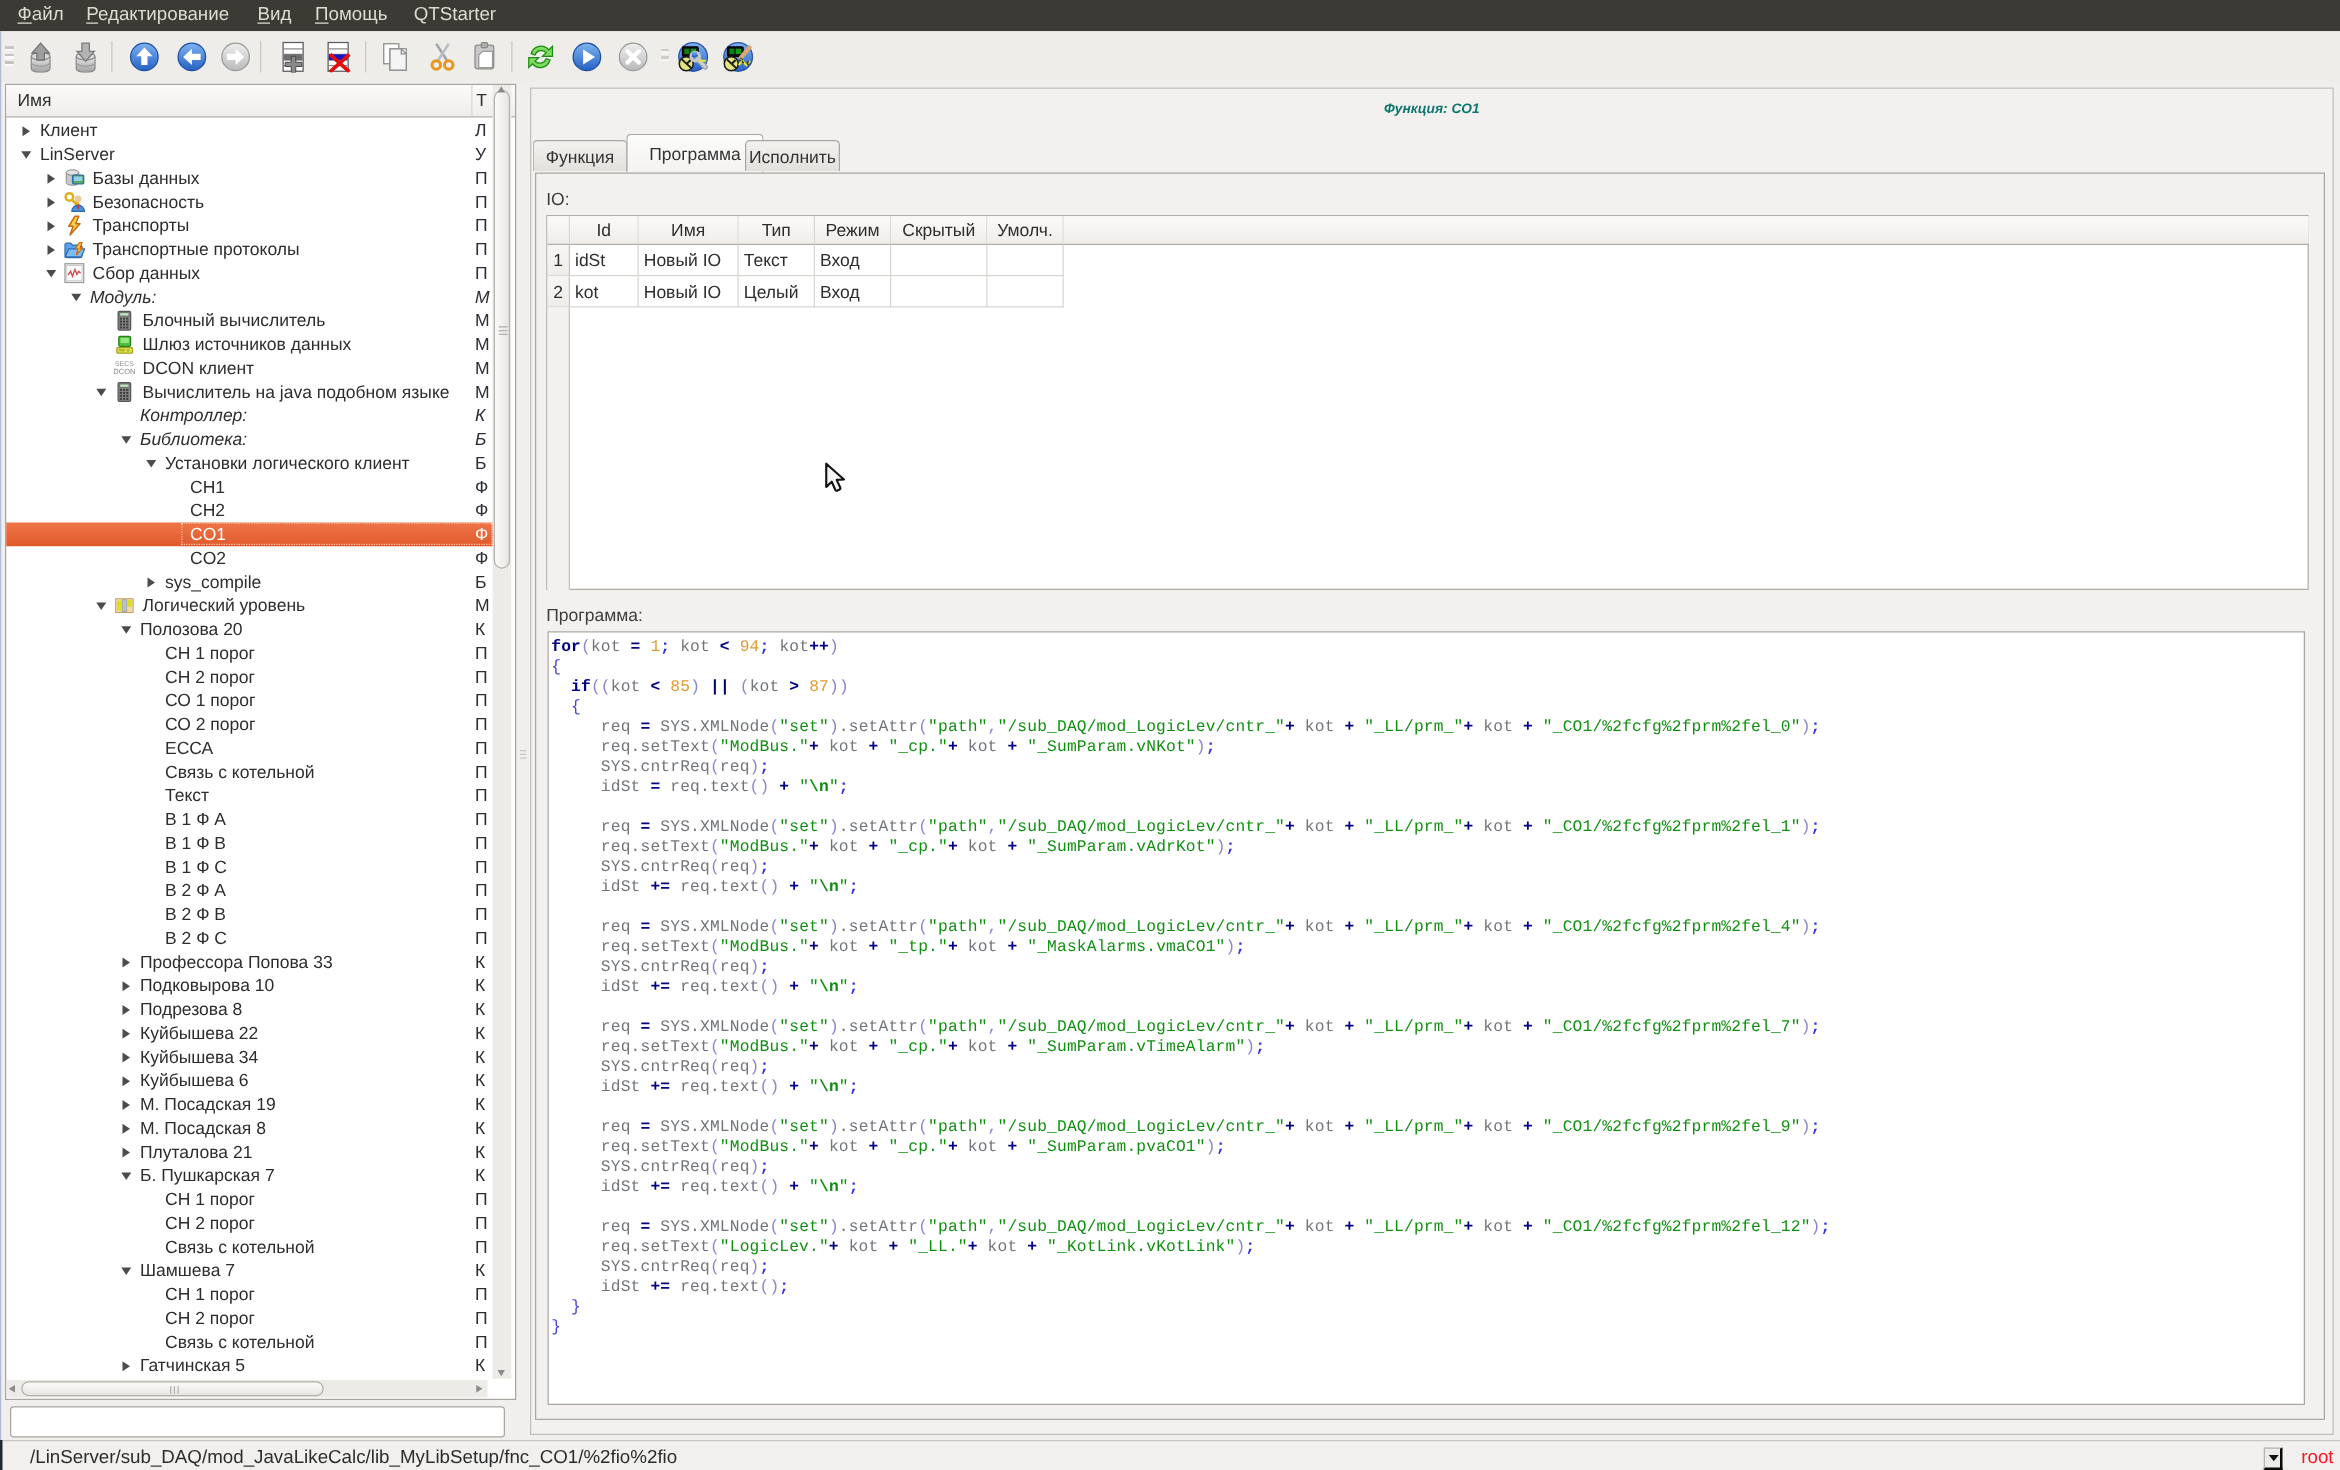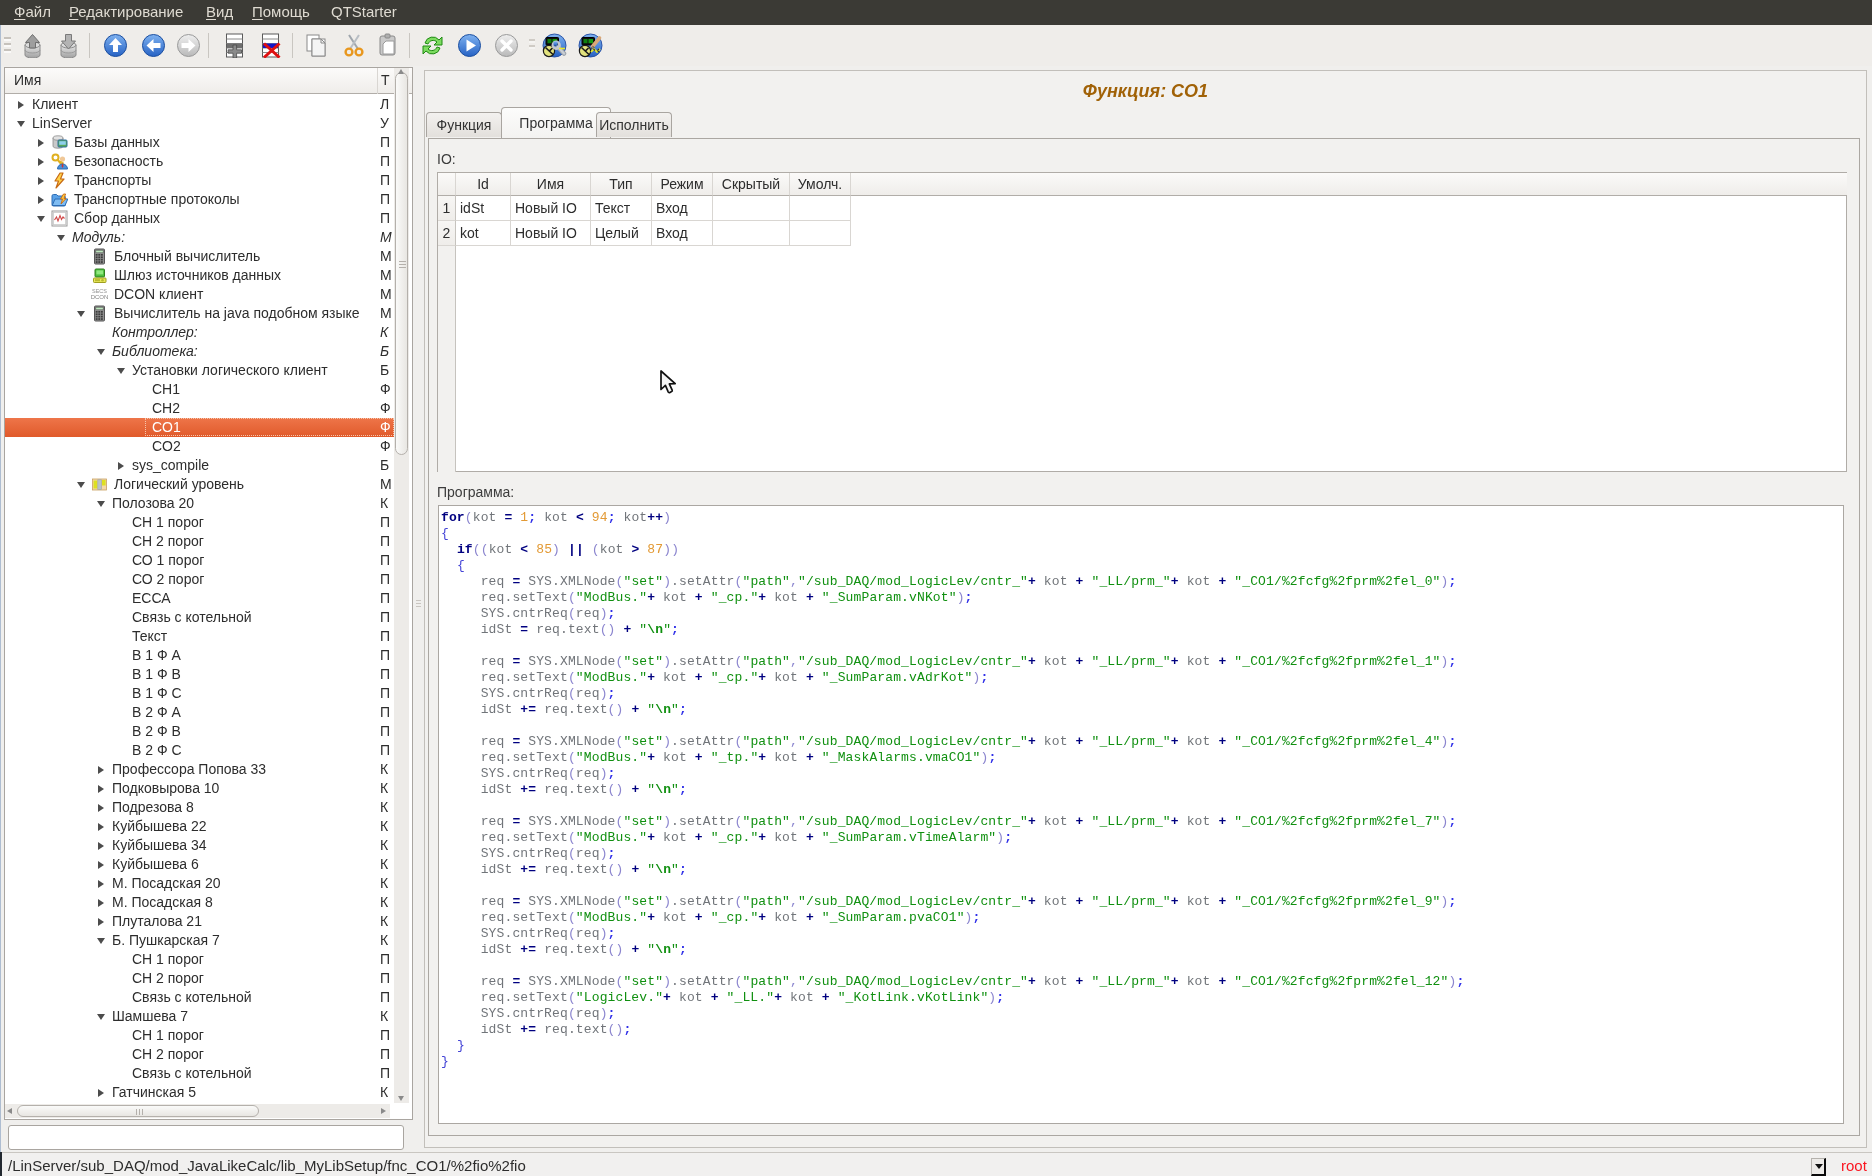--- a/index.html
+++ b/index.html
@@ -30,21 +30,21 @@
 #hscroll{left:5px;top:1104px;width:385px;height:14px;background:#EDEBE8}
 #hthumb{position:absolute;left:12px;top:0.5px;width:242px;height:12px;background:linear-gradient(#FAFAF9,#E8E6E2);border:1px solid #B4B0AB;border-radius:6px}
 .hgrip{position:absolute;top:3px;width:1px;height:6px;background:#B4B0AB}
 .sbarr{position:absolute;width:0;height:0}
 
 #search{left:8px;top:1125px;width:396px;height:25px;background:#fff;border:1px solid #A9A5A0;border-radius:3px}
 
 #sbar{left:0;top:1152px;width:1872px;height:24px;background:#F1F0EF;border-top:1px solid #C9C6C1;font-size:15px}
 
 #rpanel{left:424px;top:70px;width:1443px;height:1078px;background:#F2F1EF;border:1px solid #C2BFBA}
-#rtitle{position:absolute;left:0;top:10px;width:1441px;text-align:center;font-size:18px;font-weight:bold;font-style:italic;color:#a16207}
+#rtitle{position:absolute;left:0;top:10px;width:1441px;text-align:center;font-size:11px;font-weight:bold;font-style:italic;color:#0f766e}
 .tab{position:absolute;font-size:14px;text-align:center;border:1px solid #A9A5A0;border-bottom:none;border-radius:4px 4px 0 0;background:linear-gradient(#F3F1EF,#E3E0DC);color:#333}
 .tab.act{background:linear-gradient(#FCFCFB,#F3F2F0)}
 #tpane{position:absolute;left:3px;top:67px;width:1432px;height:998px;border:1px solid #ABA7A2;background:#F2F1EF}
 
 .lbl{position:absolute;font-size:14px;color:#3c3c3c}
 #iotbl{position:absolute;left:8px;top:33px;width:1410px;height:300px;background:#fff;border:1px solid #B0ACA7}
 .hc{position:absolute;top:0;height:23px;background:linear-gradient(#FBFAF9,#EFEDEA);border-right:1px solid #D9D6D2;border-bottom:1px solid #B1ADA8;font-size:14px;text-align:center;line-height:23px}
 .vh{position:absolute;left:0;width:18px;background:linear-gradient(#F7F6F4,#EFEDEA);border-right:1px solid #C6C3BE;border-bottom:1px solid #D9D6D2;font-size:14px;text-align:center}
 #vhrest{position:absolute;left:0;top:73px;width:18px;height:226px;background:#F2F1EF;border-right:1px solid #C6C3BE}
 .cell{position:absolute;height:25px;border-right:1px solid #D9D6D2;border-bottom:1px solid #D9D6D2;font-size:14px;line-height:24px;padding-left:4px;white-space:nowrap}
@@ -538,21 +538,21 @@
       <span class="abs" style="left:107px">Куйбышева 34</span>
       <span class="tt">К</span>
     </div>
     <div class="trow" style="top:787px">
       <span class="ar arr" style="left:93px"></span>
       <span class="abs" style="left:107px">Куйбышева 6</span>
       <span class="tt">К</span>
     </div>
     <div class="trow" style="top:806px">
       <span class="ar arr" style="left:93px"></span>
-      <span class="abs" style="left:107px">М. Посадская 20</span>
+      <span class="abs" style="left:107px">М. Посадская 19</span>
       <span class="tt">К</span>
     </div>
     <div class="trow" style="top:825px">
       <span class="ar arr" style="left:93px"></span>
       <span class="abs" style="left:107px">М. Посадская 8</span>
       <span class="tt">К</span>
     </div>
     <div class="trow" style="top:844px">
       <span class="ar arr" style="left:93px"></span>
       <span class="abs" style="left:107px">Плуталова 21</span>
@@ -687,19 +687,19 @@
   <span class="b">}</span>
 <span class="b">}</span></div>
       </div>
   </div>
 </div>
 <div class="abs" style="left:416px;top:600px;width:5px;height:1px;background:#C9C5C0;box-shadow:0 3px 0 #C9C5C0,0 6px 0 #C9C5C0"></div>
 <div class="abs" style="left:659px;top:369px;width:18px;height:26px"><svg width="18" height="26" viewBox="0 0 18 26">
       <path d="M2 2 L2 20.5 L6.4 16.4 L9.2 22.8 Q9.8 24 11 23.4 L12.6 22.6 Q13.7 22 13.1 20.8 L10.3 14.9 L16.2 14.6 Z" fill="#F4F4F4" stroke="#111" stroke-width="1.7" stroke-linejoin="round"></path>
     </svg></div>
 <div id="sbar" class="abs">
-    <span class="abs" style="left:8px;top:4px">/LinServer/sub_DAQ/mod_JavaLikeCalc/lib_MyLibSetup/fnc_CO1/%2fio%2fio</span>
+    <span class="abs" style="left:24px;top:4px">/LinServer/sub_DAQ/mod_JavaLikeCalc/lib_MyLibSetup/fnc_CO1/%2fio%2fio</span>
     <div class="abs" style="left:1811px;top:5px;width:15px;height:18px;background:#EDEBE8;border:1px solid #B5B2AD;border-right:2.5px solid #0a0a0a;border-bottom:2.5px solid #0a0a0a">
       <div style="position:absolute;left:2.5px;top:5px;width:0;height:0;border-top:5px solid #111;border-left:4px solid transparent;border-right:4px solid transparent"></div>
     </div>
     <span class="abs" style="left:1841px;top:4px;color:#FA1520">root</span>
   </div>
 <div class="abs" style="left:0;top:25px;width:1px;height:1127px;background:#AEBDD1"></div>
 <div class="abs" style="left:0;top:1152px;width:2px;height:24px;background:#232930"></div>
 </body></html>

